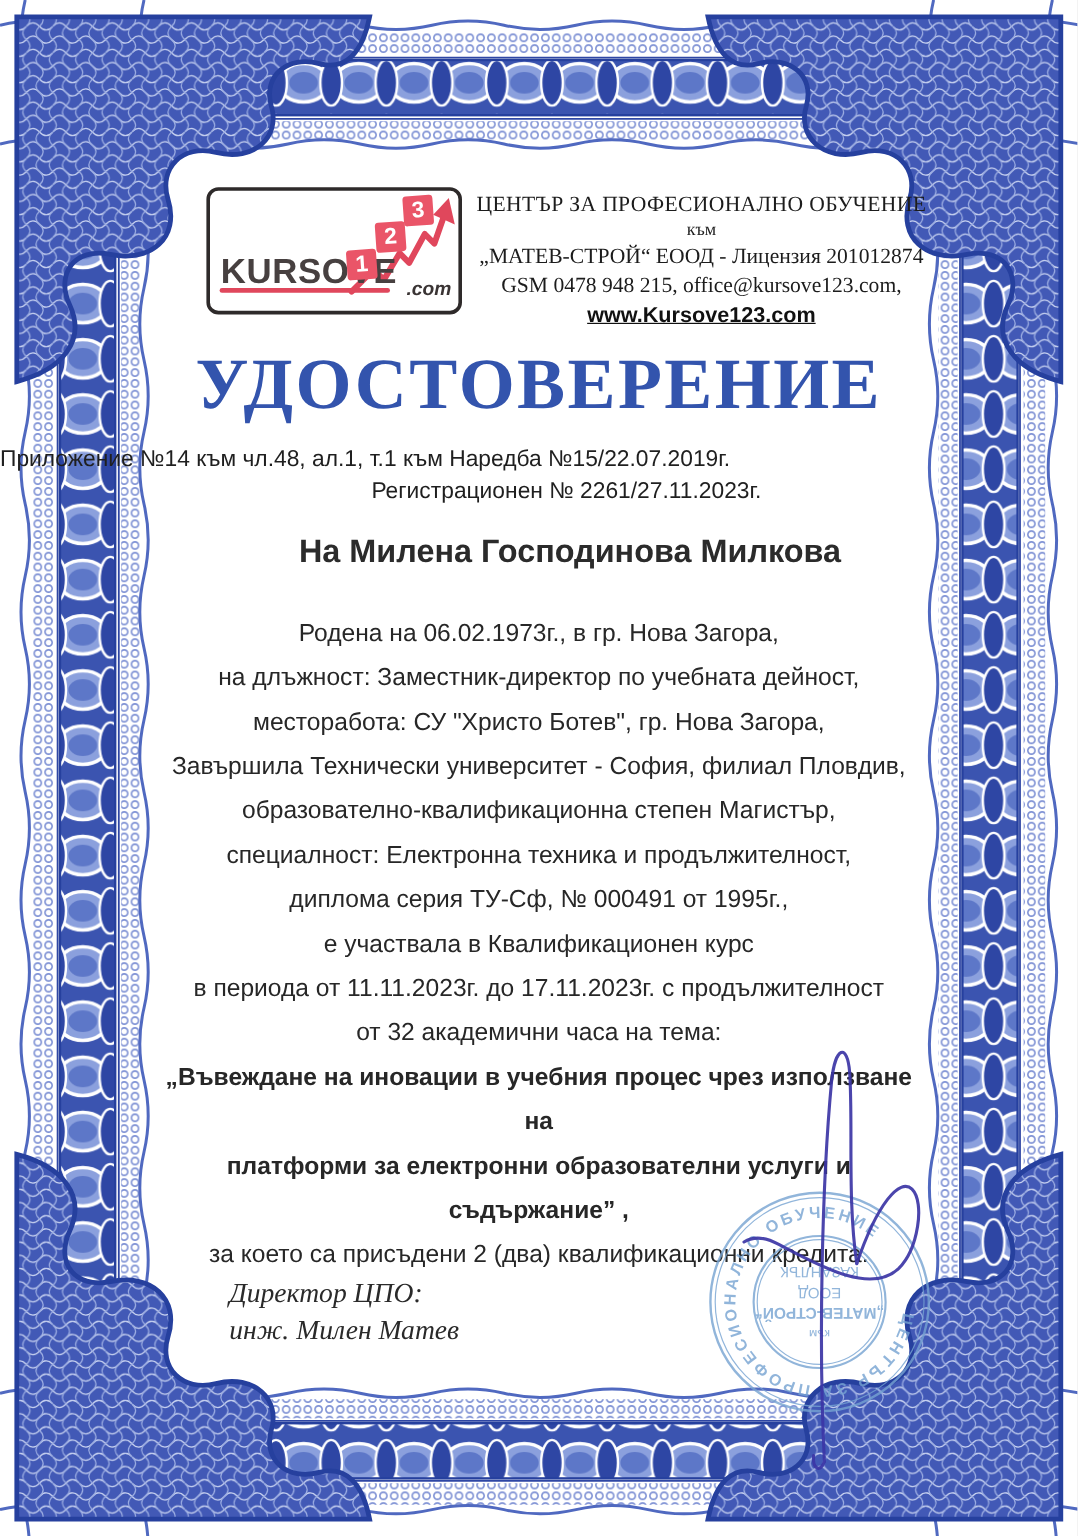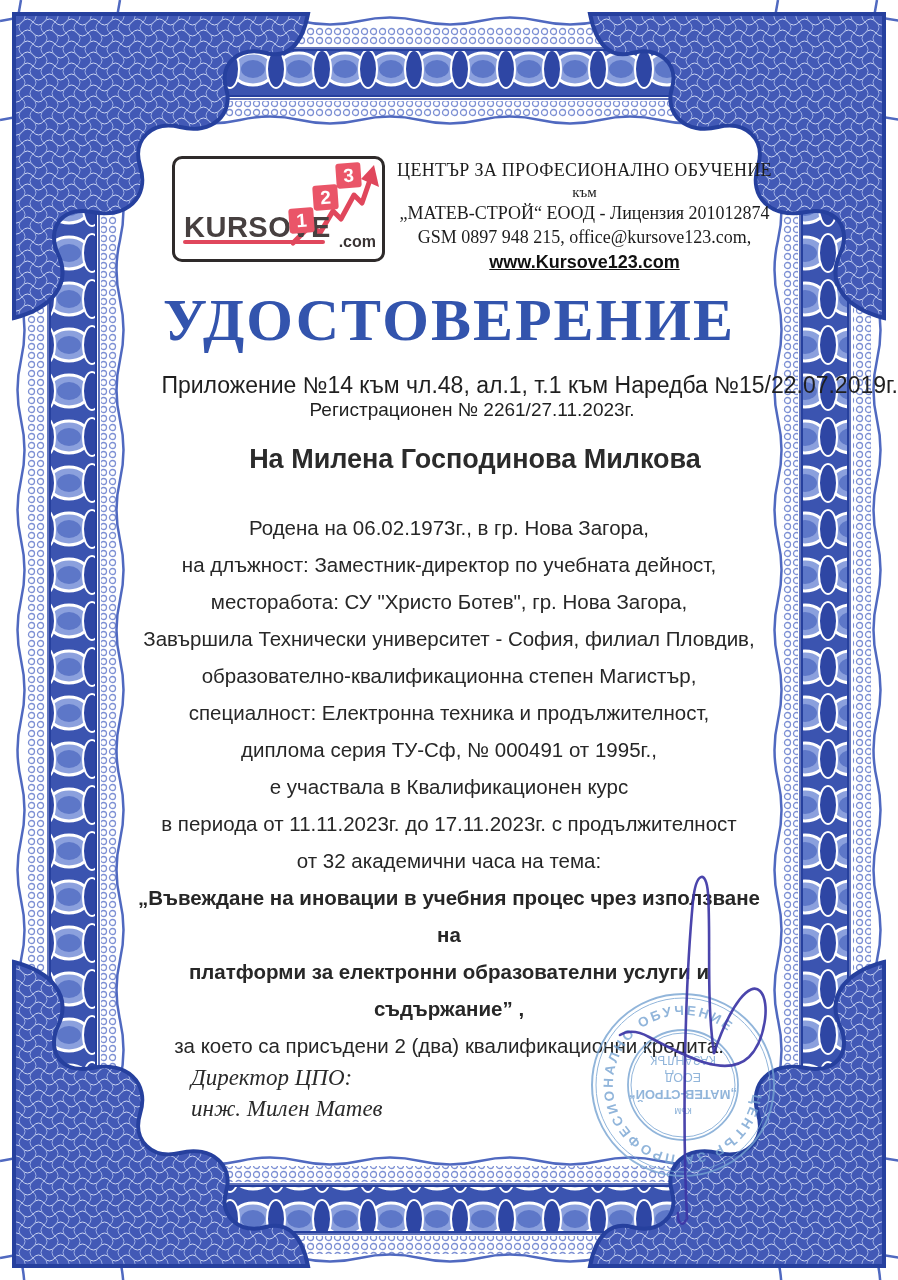--- a/index.html
+++ b/index.html
@@ -15,33 +15,33 @@
 
   
   .header{position:absolute;left:172px;top:156px;width:600px;display:flex;gap:12px;align-items:flex-start;}
   .logo{position:relative;width:207px;height:100px;background:#fff;border:3px solid #2e2a2a;border-radius:10px;flex:0 0 auto;}
   .logo-brand{position:absolute;left:9px;bottom:15px;font-weight:800;font-size:29px;letter-spacing:.5px;color:#474040;font-family:"Liberation Sans",sans-serif;}
   .logo-underline{position:absolute;left:8px;top:81px;width:142px;height:4px;background:#e0475c;border-radius:2px;}
   .logo-step{position:absolute;width:25px;height:25px;background:#ea5568;color:#fff;font-weight:800;font-size:19px;line-height:25px;text-align:center;border-radius:3px;transform:rotate(-4deg);}
   .s1{left:114px;top:49px;}
   .s2{left:138px;top:26px;}
   .s3{left:161px;top:4px;}
-  .logo-tld{position:absolute;right:6px;bottom:8px;font-weight:700;font-size:16px;color:#3a3434;}
+  .logo-tld{position:absolute;right:6px;bottom:8px;font-style:italic;font-weight:700;font-size:16px;color:#3a3434;}
   .logo-arrow{position:absolute;inset:0;}
   .org{flex:1;text-align:center;font-family:"Liberation Serif",serif;color:#1c1c1c;padding-top:4px;}
   .org-l1{font-size:18px;letter-spacing:.3px;margin-bottom:3px;}
   .org-l2{font-size:15px;margin-bottom:2px;}
   .org-l3{font-size:18px;margin-bottom:3px;}
   .org-l4{font-size:18px;margin-bottom:4px;}
   .org-site{font-family:"Liberation Sans",sans-serif;font-weight:700;font-size:18px;text-decoration:underline;color:#111;}
 
   
   .title{position:absolute;left:0;top:290px;width:100%;text-align:center;margin:0;
     font-family:"Liberation Serif",serif;font-weight:700;font-size:60px;letter-spacing:2px;color:#3354ad;line-height:1;}
-  .sub1{position:absolute;left:0;top:372px;width:100%;text-align:right;font-size:23px;color:#1f1f1f;}
+  .sub1{position:absolute;left:0;top:372px;width:100%;text-align:left;font-size:19px;color:#1f1f1f;}
   .sub2{position:absolute;left:0;top:399px;width:100%;text-align:center;font-size:19px;color:#1f1f1f;padding-left:23px;}
 
   .recipient{position:absolute;left:0;top:444px;width:100%;text-align:center;font-weight:700;font-size:27px;color:#2b2b2b;padding-left:26px;}
 
   .bodytext{position:absolute;left:130px;top:509px;width:638px;text-align:center;}
   .bline{font-size:20.5px;line-height:37px;color:#272727;}
   .bline.bold{font-weight:700;font-size:20.5px;}
 
   .director{position:absolute;left:155px;top:1062px;font-family:"Liberation Serif",serif;font-style:italic;font-size:23px;line-height:31px;color:#2a2a2a;margin-left:36px;}
 </style>
@@ -133,21 +133,21 @@
         <div class="logo-underline"></div>
         <div class="logo-step s1">1</div>
         <div class="logo-step s2">2</div>
         <div class="logo-step s3">3</div>
         <div class="logo-tld">.com</div>
       </div>
       <div class="org">
         <div class="org-l1">ЦЕНТЪР ЗА ПРОФЕСИОНАЛНО ОБУЧЕНИЕ</div>
         <div class="org-l2">към</div>
         <div class="org-l3">„МАТЕВ-СТРОЙ“ ЕООД - Лицензия 201012874</div>
-        <div class="org-l4">GSM 0897 948 215, office@kursove123.com,</div>
+        <div class="org-l4">GSM 0478 948 215, office@kursove123.com,</div>
         <span class="org-site">www.Kursove123.com</span>
       </div>
     </div>
 
     <h1 class="title">УДОСТОВЕРЕНИЕ</h1>
     <div class="sub1">Приложение №14 към чл.48, ал.1, т.1 към Наредба №15/22.07.2019г.</div>
     <div class="sub2">Регистрационен № 2261/27.11.2023г.</div>
 
     <div class="recipient">На Милена Господинова Милкова</div>
 

